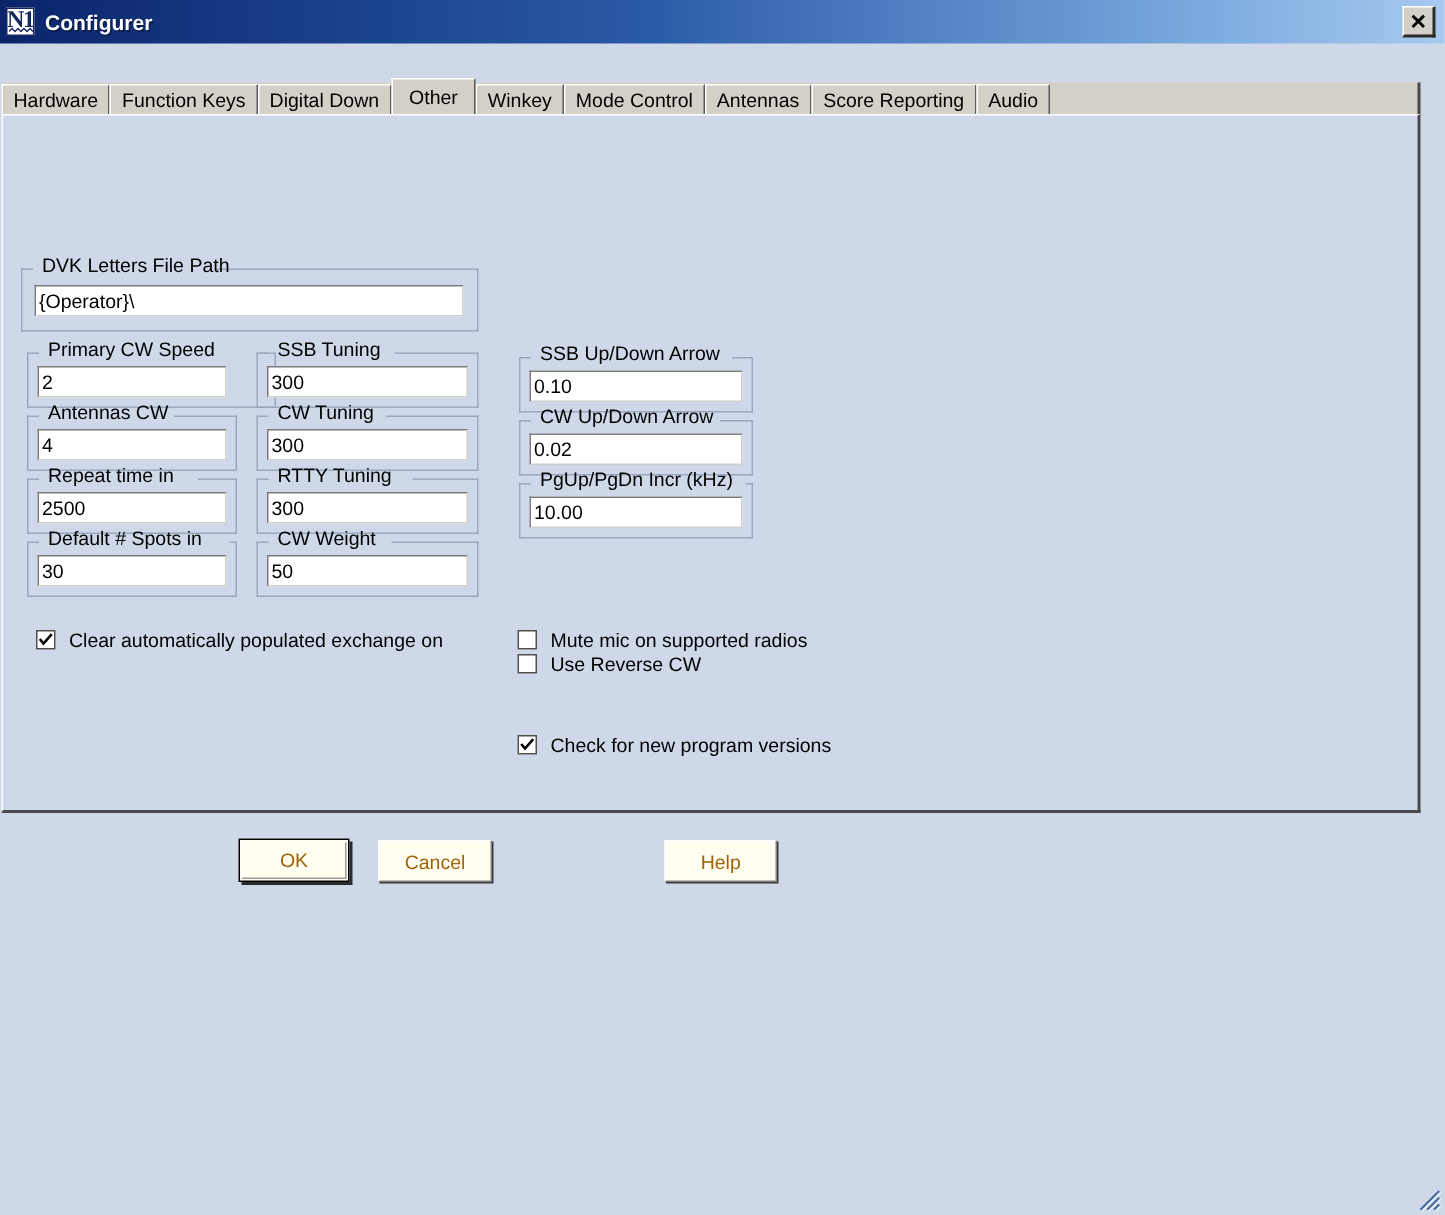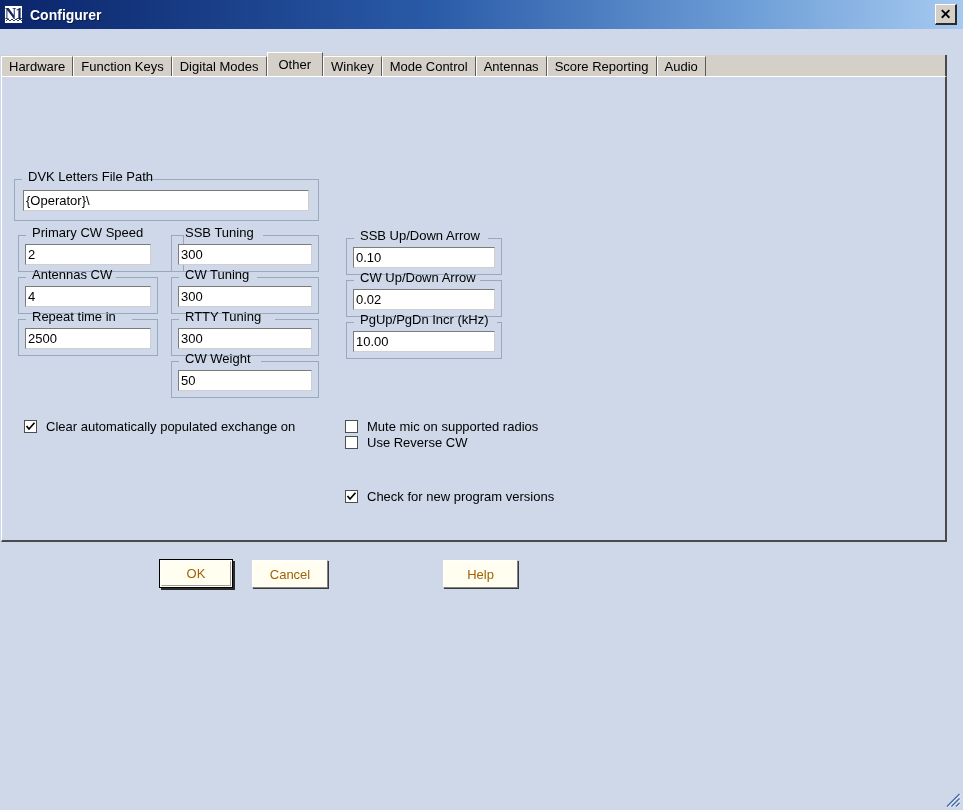--- a/index.html
+++ b/index.html
@@ -268,21 +268,21 @@
 </div>
 
 <div id="tabstrip">
     <div class="tab">
       <span>Hardware</span>
     </div>
     <div class="tab">
       <span>Function Keys</span>
     </div>
     <div class="tab">
-      <span>Digital Modes</span>
+      <span>Digital Down</span>
     </div>
     <div class="tab selected">
       <span>Other</span>
     </div>
     <div class="tab">
       <span>Winkey</span>
     </div>
     <div class="tab">
       <span>Mode Control</span>
     </div>
@@ -320,20 +320,26 @@
     <input class="field" type="text" style="left: 6px; top: 9px; width: 126px; height: 21px;" value="4">
   </div>
 
   <div class="group" style="left:16px; top:242px; width:140px; height:37px;">
     <span class="gb-top-left"></span>
     <span class="gb-top-right" style="width:26px;"></span>
     <span class="group-label">Repeat time in</span>
     <input class="field" type="text" style="left: 6px; top: 9px; width: 126px; height: 21px;" value="2500">
   </div>
 
+  <div class="group" style="left:16px; top:284px; width:140px; height:37px;">
+    <span class="gb-top-left"></span>
+    <span class="gb-top-right" style="width:5px;"></span>
+    <span class="group-label">Default # Spots in</span>
+    <input class="field" type="text" style="left: 6px; top: 9px; width: 126px; height: 21px;" value="30">
+  </div>
 
   <div class="group" style="left:169px; top:158px; width:148px; height:37px;">
     <span class="gb-top-left"></span>
     <span class="gb-top-right" style="width:56px;"></span>
     <span class="group-label">SSB Tuning</span>
     <input class="field" type="text" style="left: 6px; top: 9px; width: 134px; height: 21px;" value="300">
   </div>
 
   <div class="group" style="left:169px; top:200px; width:148px; height:37px;">
     <span class="gb-top-left"></span>

